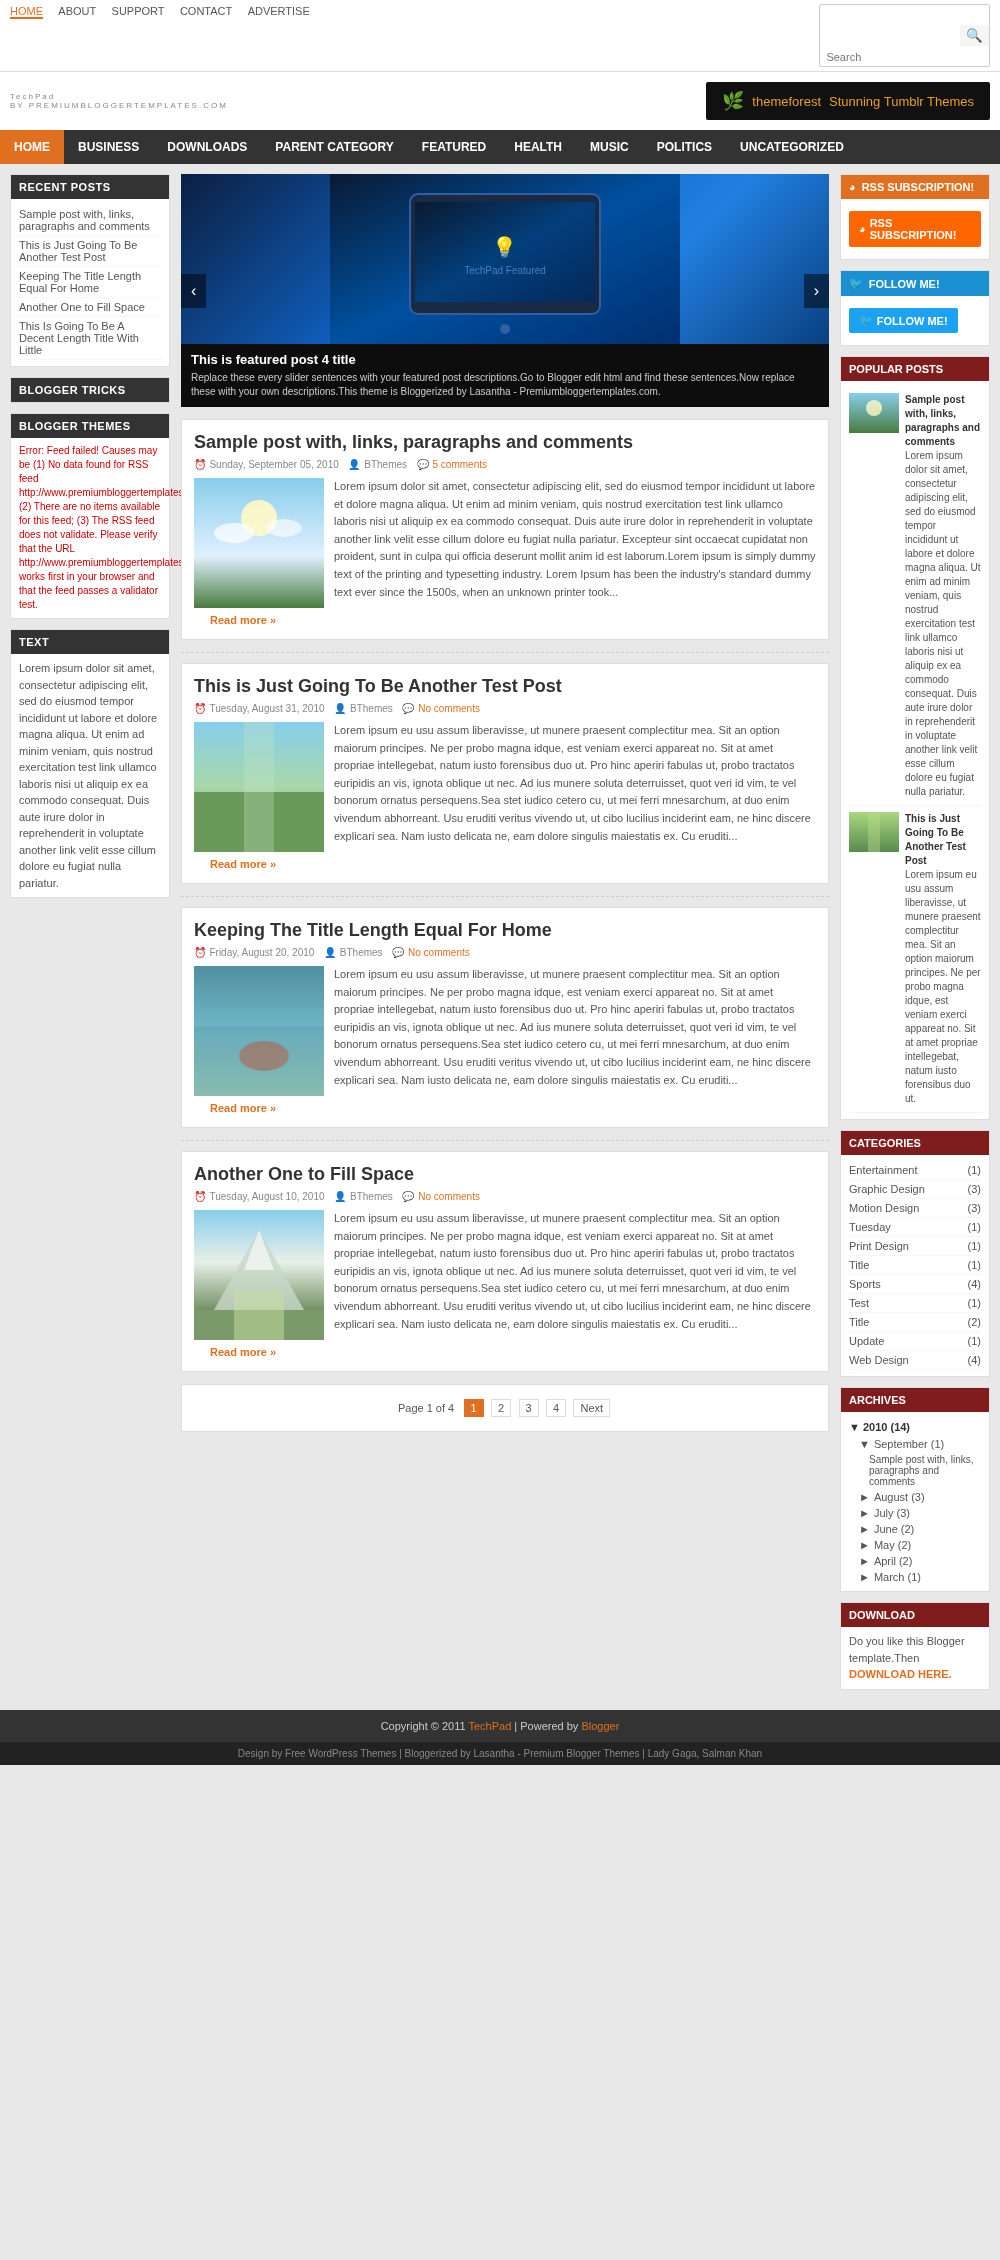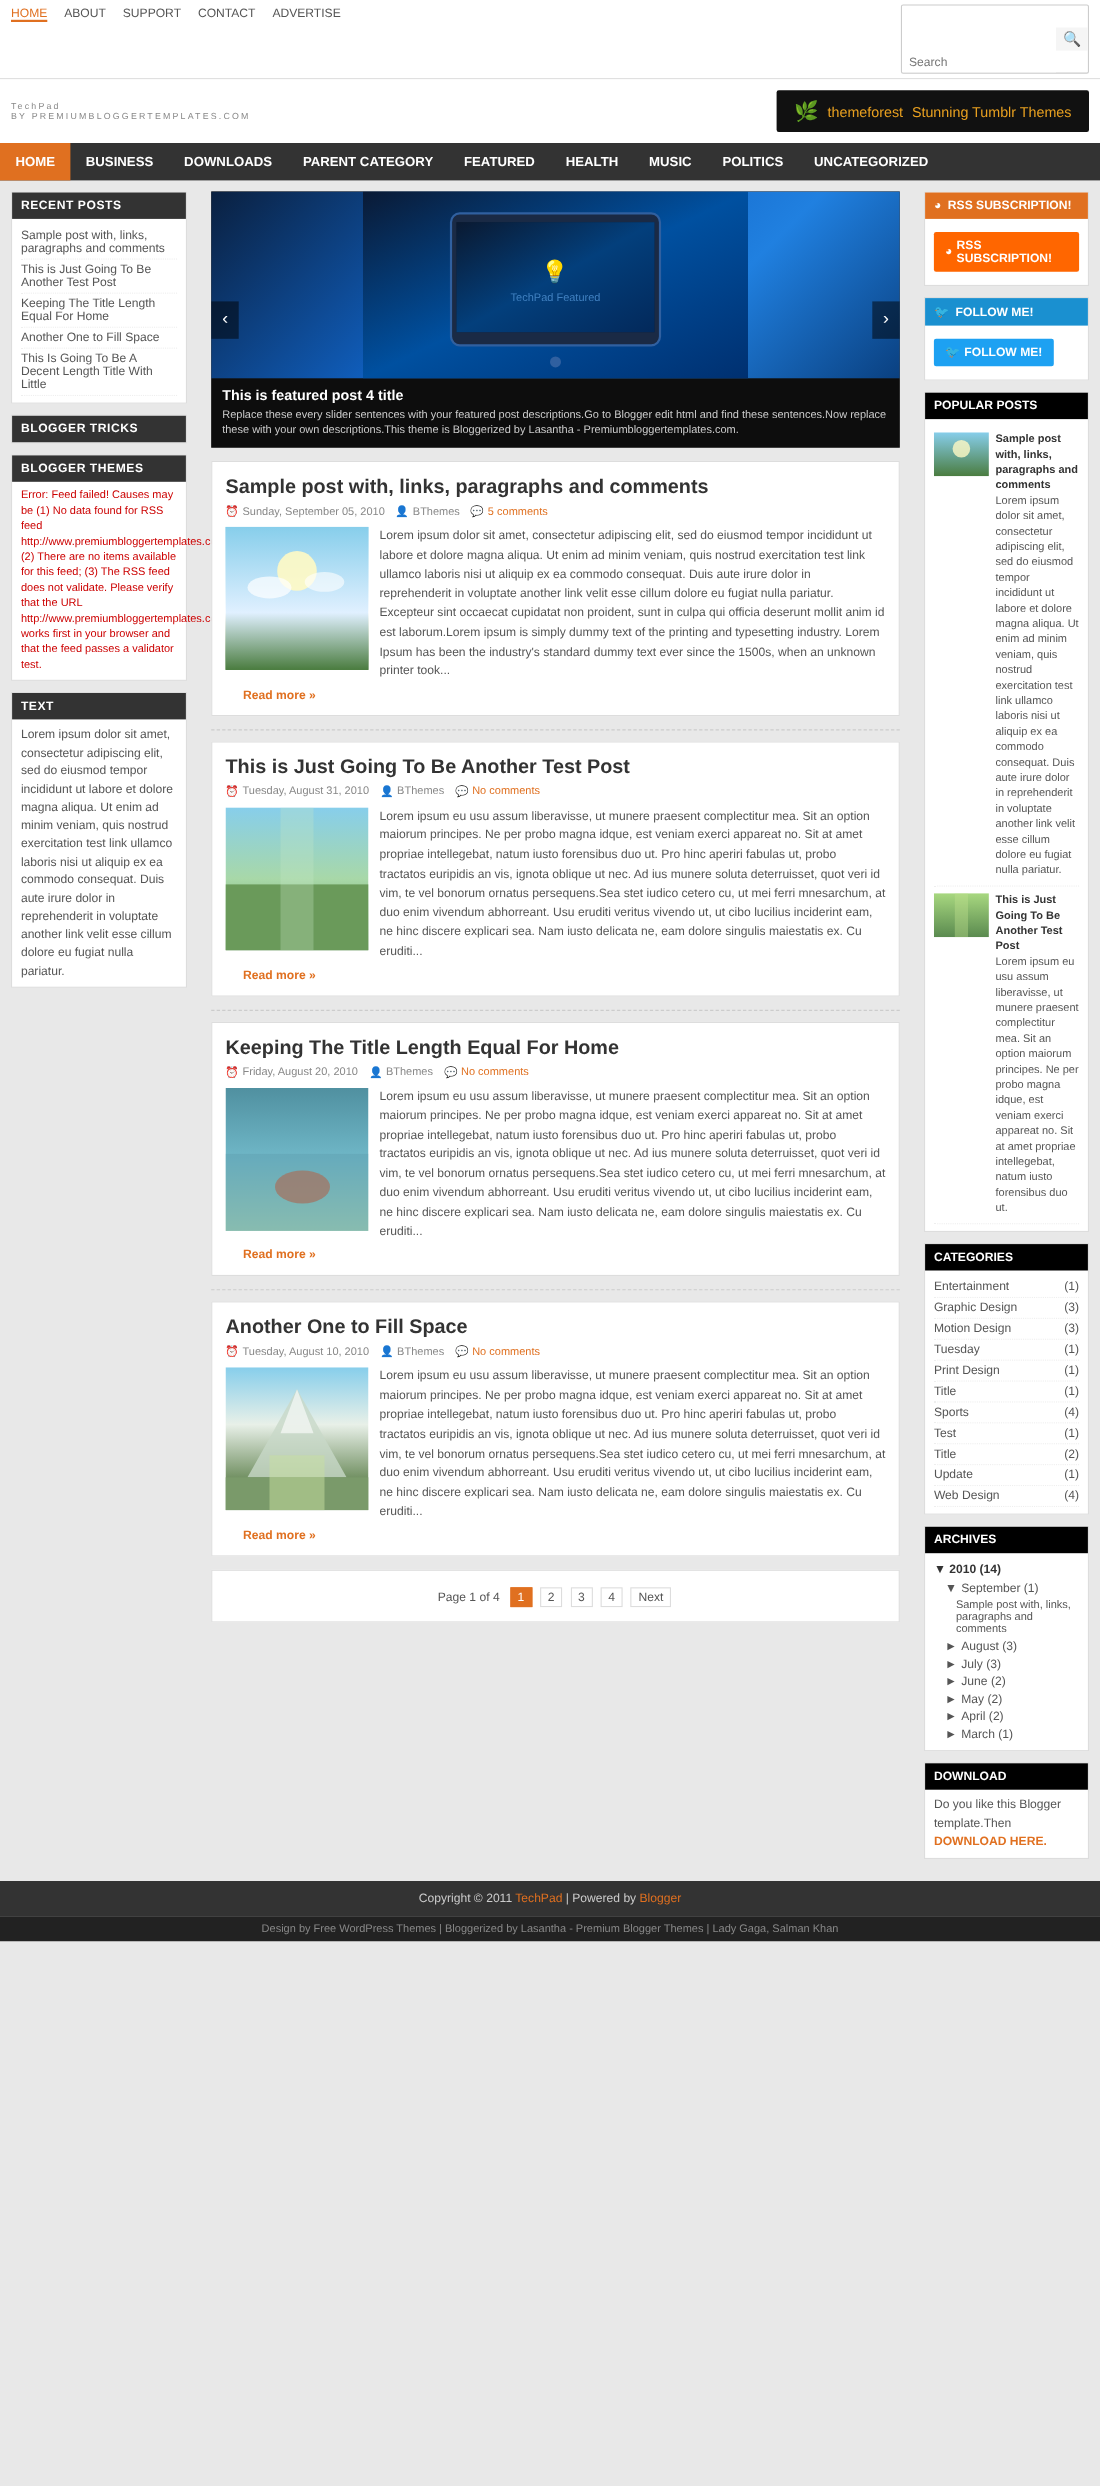--- a/index.html
+++ b/index.html
@@ -20,21 +20,21 @@
     #header-banner { background: #111; color: #e8a020; padding: 8px 16px; font-size: 13px; display: flex; align-items: center; gap: 8px; border-radius: 2px; }
     #header-banner .banner-icon { color: #e8a020; font-size: 18px; }
 
     
     #main-nav { background: #333; display: flex; }
     #main-nav a { color: #fff; text-decoration: none; padding: 10px 14px; font-size: 12px; font-weight: bold; display: block; }
     #main-nav a.active { background: #e07020; color: #fff; }
 
     
     #content-wrap { max-width: 1000px; margin: 0 auto; background: #e8e8e8; }
-    #main-layout { display: flex; gap: 12px; padding: 10px 10px; }
+    #main-layout { display: flex; gap: 1px; padding: 10px 10px; }
     #left-sidebar { width: 160px; min-width: 160px; }
     #center-content { flex: 1; margin: 0 10px; }
     #right-sidebar { width: 150px; min-width: 150px; }
 
     
     .sidebar-box { background: #fff; margin-bottom: 10px; border: 1px solid #ddd; }
     .sidebar-box-title { background: #333; color: #fff; padding: 6px 8px; font-size: 11px; font-weight: bold; text-transform: uppercase; letter-spacing: 0.5px; }
     .sidebar-box-content { padding: 6px 8px; }
     .sidebar-box-content a { color: #555; text-decoration: none; font-size: 11px; display: block; padding: 3px 0; border-bottom: 1px dotted #eee; }
 
@@ -68,21 +68,21 @@
 
     
     #pagination { text-align: center; padding: 16px 0; background: #fff; border: 1px solid #ddd; }
     #pagination span { font-size: 11px; color: #555; margin-right: 4px; }
     #pagination a { color: #555; text-decoration: none; margin: 0 2px; font-size: 11px; padding: 2px 6px; border: 1px solid #ddd; }
     #pagination a.active { background: #e07020; color: #fff; border-color: #e07020; }
 
     
     .right-sidebar-box { background: #fff; border: 1px solid #ddd; margin-bottom: 10px; }
     .right-sidebar-title { background: #e07020; color: #fff; padding: 6px 8px; font-size: 11px; font-weight: bold; text-transform: uppercase; display: flex; align-items: center; gap: 6px; }
-    .right-sidebar-title.dark { background: #000000; }
+    .right-sidebar-title.dark { background: #7f1d1d; }
     .right-sidebar-content { padding: 6px 8px; font-size: 11px; color: #555; }
 
     
     .rss-btn { background: #f60; color: #fff; padding: 6px 10px; text-decoration: none; font-size: 11px; font-weight: bold; display: inline-flex; align-items: center; gap: 4px; margin: 6px 0; border-radius: 2px; }
     .follow-btn { background: #1da1f2; color: #fff; padding: 6px 10px; text-decoration: none; font-size: 11px; font-weight: bold; display: inline-flex; align-items: center; gap: 4px; margin: 6px 0; border-radius: 2px; }
 
     
     .popular-post-item { display: flex; gap: 6px; padding: 6px 0; border-bottom: 1px dotted #eee; }
     .popular-post-thumb { width: 50px; min-width: 50px; height: 40px; }
     .popular-post-text { font-size: 10px; color: #555; line-height: 1.4; }

